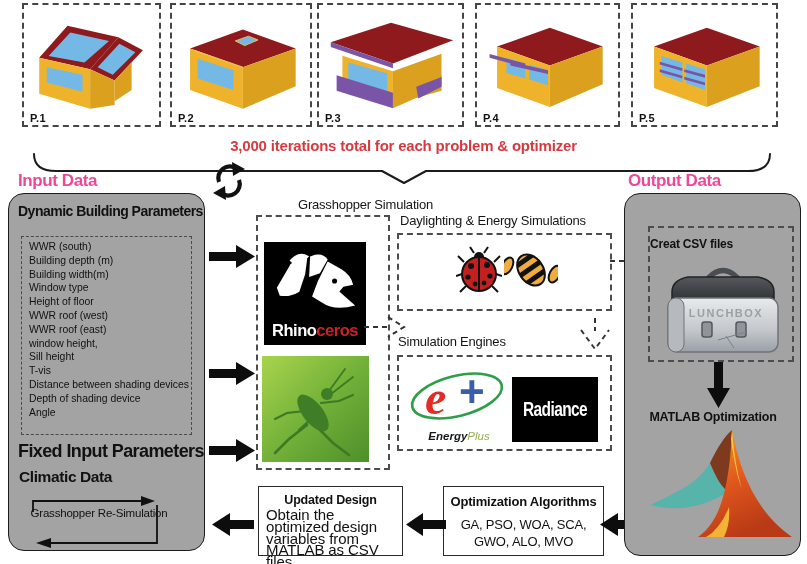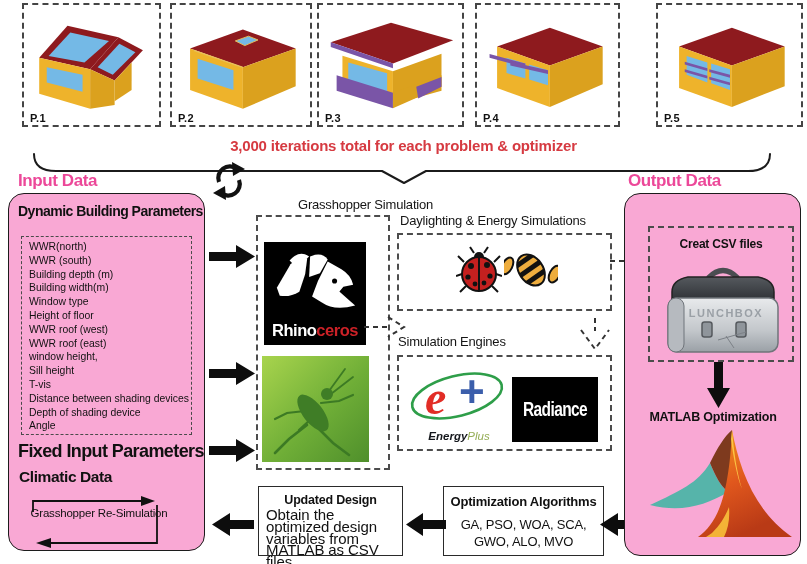--- a/index.html
+++ b/index.html
@@ -5,40 +5,40 @@
   html,body{margin:0;padding:0;background:#fff;}
   body{font-family:"Liberation Sans",sans-serif;color:#111;}
   #fig{position:relative;width:807px;height:564px;background:#fff;overflow:hidden;}
   .abs{position:absolute;}
   .pbox{position:absolute;top:3px;height:124px;border:2px dashed #454545;box-sizing:border-box;background:#fff;}
   .plabel{position:absolute;left:6px;bottom:1px;font-size:11px;font-weight:600;letter-spacing:.2px;}
   .bsvg{position:absolute;left:50%;top:5px;transform:translateX(-50%);}
   .banner{position:absolute;left:0;right:0;top:137px;text-align:center;font-size:15px;font-weight:600;color:#d63a41;letter-spacing:-.2px;}
   .h1{position:absolute;font-weight:700;font-size:17px;letter-spacing:-.4px;color:#ec4899;}
   .dashbox{position:absolute;border:2px dashed #4c4c4c;box-sizing:border-box;}
-  .roundbox{position:absolute;border:1.6px solid #1c1c1c;border-radius:16px;box-sizing:border-box;background:#f9a8d4;}
+  .roundbox{position:absolute;border:1.6px solid #1c1c1c;border-radius:16px;box-sizing:border-box;background:#a3a3a3;}
   .solidbox{position:absolute;border:1.5px solid #2a2a2a;box-sizing:border-box;background:#fff;}
   .label13{position:absolute;font-size:13px;color:#151515;letter-spacing:-.2px;}
   .params{position:absolute;left:12px;top:42px;width:171px;height:199px;border:1.6px dashed #4a4a4a;box-sizing:border-box;padding:3px 0 0 7px;}
   .params div{font-size:10.4px;line-height:13.8px;white-space:nowrap;}
   .dyn-title{position:absolute;left:9px;top:9px;font-size:14px;font-weight:700;letter-spacing:-.5px;}
   .fixed-title{position:absolute;left:9px;top:247px;font-size:18px;font-weight:700;letter-spacing:-.6px;}
   .clim-title{position:absolute;left:10px;top:274px;font-size:15.5px;font-weight:700;letter-spacing:-.4px;}
   .resim-label{position:absolute;left:20px;top:313px;width:140px;text-align:center;font-size:11.5px;letter-spacing:-.2px;}
   .rhino{position:absolute;left:264px;top:242px;width:102px;height:103px;background:#000;}
   .rhino .word{position:absolute;left:0;right:0;bottom:5px;text-align:center;font-size:16.5px;font-weight:700;color:#fff;letter-spacing:-.5px;}
   .rhino .word .red{color:#cc2127;}
   .grass{position:absolute;left:262px;top:356px;width:107px;height:106px;background:linear-gradient(135deg,#a8d44d 0%,#6fae37 55%,#4f8f2b 100%);}
   .radiance{position:absolute;left:512px;top:377px;width:86px;height:65px;background:#000;display:flex;align-items:center;justify-content:center;}
   .radiance span{color:#fff;font-weight:700;font-size:15.5px;letter-spacing:-.6px;transform:scaleY(1.25);}
   .ud-title{font-size:12.5px;font-weight:700;text-align:center;margin-top:6px;letter-spacing:-.2px;}
   .ud-body{font-size:15px;line-height:11.8px;padding:2px 5px 0 7px;letter-spacing:-.1px;}
   .oa-title{font-size:13px;font-weight:600;text-align:center;margin-top:7px;letter-spacing:-.2px;}
   .oa-body{font-size:13px;text-align:center;line-height:17px;margin-top:7px;letter-spacing:-.2px;}
-  .csv-label{position:absolute;left:0;right:0;top:9px;text-align:center;font-size:12px;font-weight:600;letter-spacing:-.2px;}
+  .csv-label{position:absolute;left:0;right:0;top:9px;font-size:12px;font-weight:600;letter-spacing:-.2px;}
   .matlab-label{position:absolute;left:632px;top:410px;width:162px;text-align:center;font-size:12.5px;font-weight:600;letter-spacing:-.2px;}
 </style>
 </head>
 <body>
 
 <div id="fig">
 
   <div class="pbox" style="left:22px;width:139px;">
     <svg class="bsvg" width="132" height="108" viewBox="0 0 140 105">
       <polygon points="14,46 44,12 98,24 68,58" fill="#8e1a1e"></polygon>
@@ -82,21 +82,21 @@
       <polygon points="16,34 72,14 128,34 72,54" fill="#8e1a1e"></polygon>
       <polygon points="16,34 72,54 72,98 16,78" fill="#eeb32b"></polygon>
       <polygon points="72,54 128,34 128,74 72,98" fill="#dba11e"></polygon>
       <polygon points="26,46 46,52 46,68 26,62" fill="#74b9e6"></polygon>
       <polygon points="8,42 46,52 46,56 8,46" fill="#7a55a7"></polygon>
       <polygon points="50,53 70,59 70,75 50,69" fill="#74b9e6"></polygon>
       <polygon points="30,50 70,59 70,63 30,54" fill="#7a55a7"></polygon>
     </svg>
     <span class="plabel">P.4</span>
   </div>
-  <div class="pbox" style="left:656px;width:147px;text-decoration:underline;">
+  <div class="pbox" style="left:631px;width:147px;text-decoration:underline;">
     <svg class="bsvg" width="132" height="108" viewBox="0 0 140 105">
       <polygon points="16,34 72,14 128,34 72,54" fill="#8e1a1e"></polygon>
       <polygon points="16,34 72,54 72,98 16,78" fill="#eeb32b"></polygon>
       <polygon points="72,54 128,34 128,76 72,98" fill="#dba11e"></polygon>
       <polygon points="24,44 46,51 46,72 24,64" fill="#74b9e6"></polygon>
       <polygon points="22,50 46,57 46,60 22,53" fill="#7a55a7"></polygon>
       <polygon points="22,58 46,65 46,68 22,61" fill="#7a55a7"></polygon>
       <polygon points="50,52 70,58 70,80 50,73" fill="#74b9e6"></polygon>
       <polygon points="48,58 70,64 70,67 48,61" fill="#7a55a7"></polygon>
       <polygon points="48,66 70,72 70,75 48,69" fill="#7a55a7"></polygon>
@@ -114,21 +114,20 @@
   <svg class="abs" style="left:208px;top:160px;" width="42" height="42" viewBox="0 0 42 42">
     <path d="M11,22 A11.5,11.5 0 0 1 29,9" fill="none" stroke="#111" stroke-width="4.2"></path>
     <polygon points="24,2 37,9 25,16" fill="#111"></polygon>
     <path d="M31,20 A11.5,11.5 0 0 1 13,33" fill="none" stroke="#111" stroke-width="4.2"></path>
     <polygon points="18,40 5,33 17,26" fill="#111"></polygon>
   </svg>
 
   <div class="roundbox" style="left:8px;top:193px;width:197px;height:358px;">
     <div class="dyn-title">Dynamic Building Parameters</div>
     <div class="params">
-      <div>WWR(north)</div>
       <div>WWR (south)</div>
       <div>Building depth (m)</div>
       <div>Building width(m)</div>
       <div>Window type</div>
       <div>Height of floor</div>
       <div>WWR roof (west)</div>
       <div>WWR roof (east)</div>
       <div>window height,</div>
       <div>Sill height</div>
       <div>T-vis</div>

